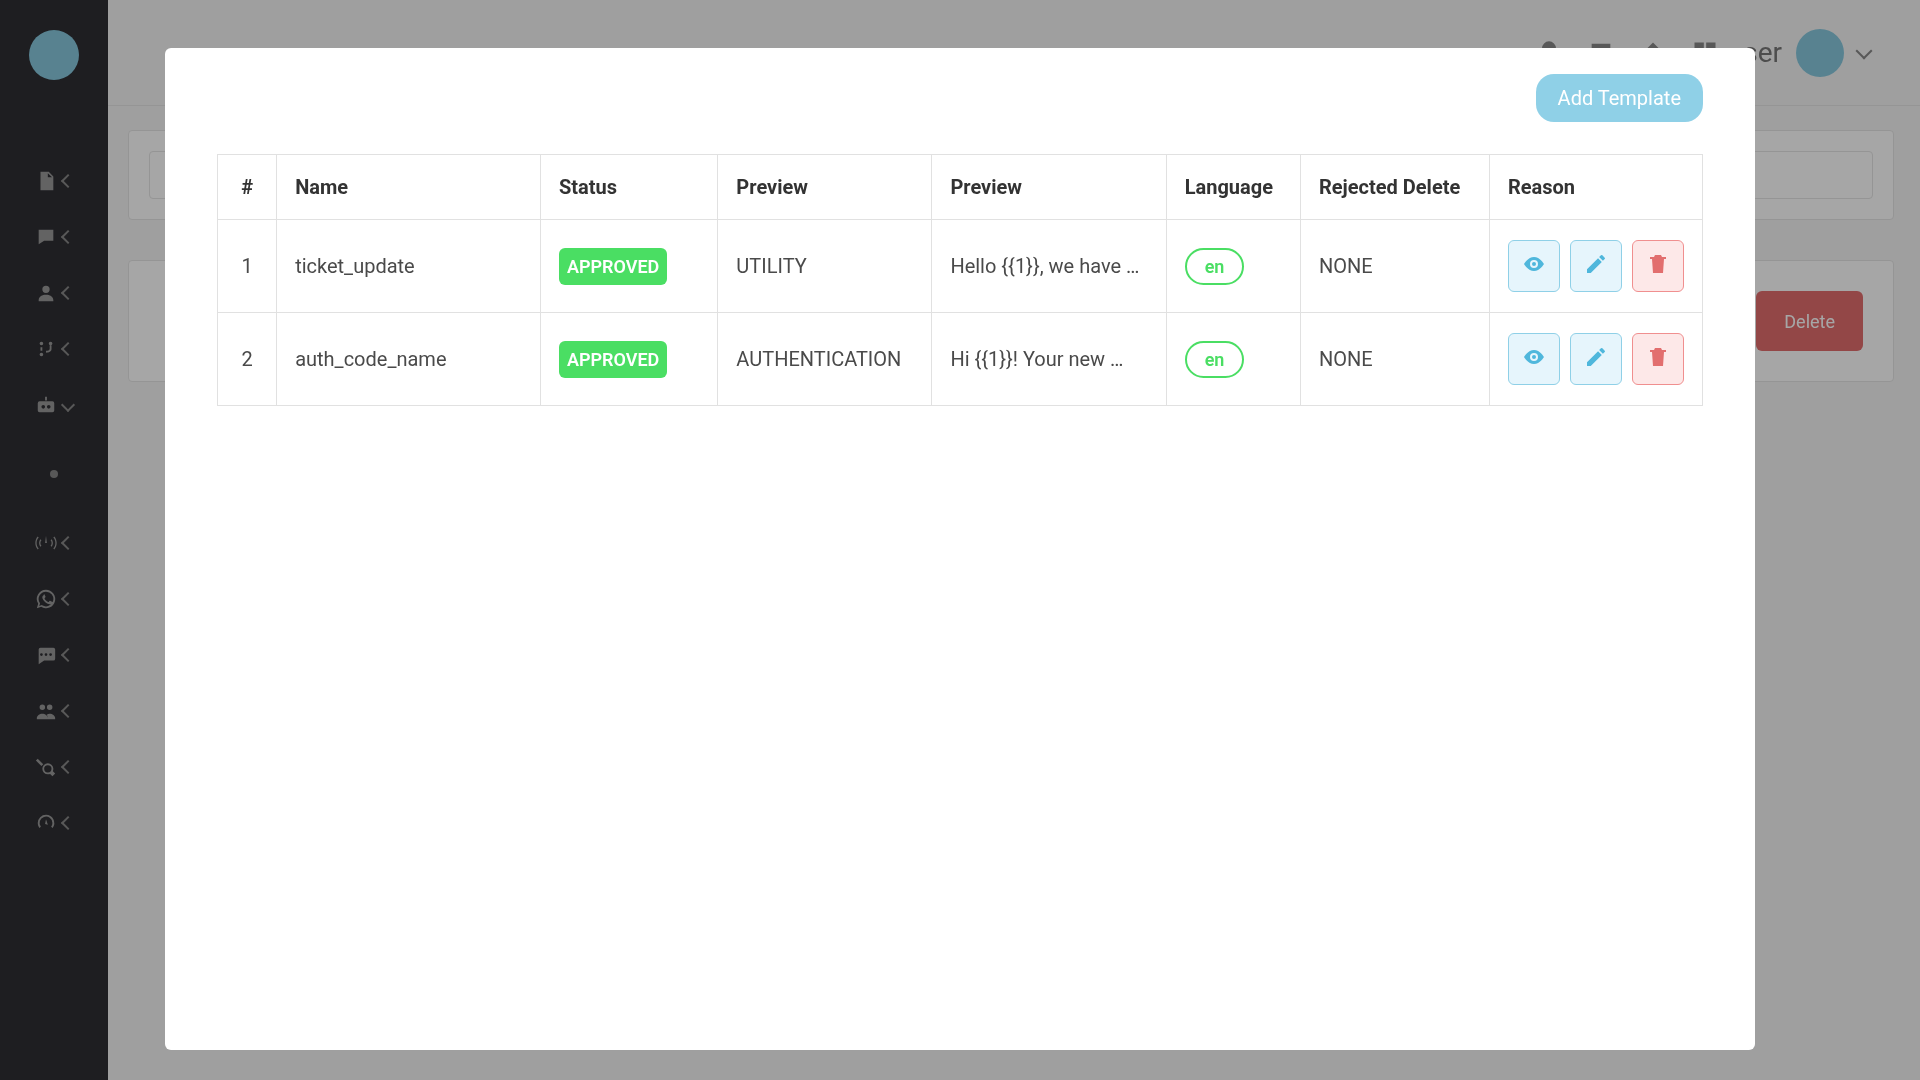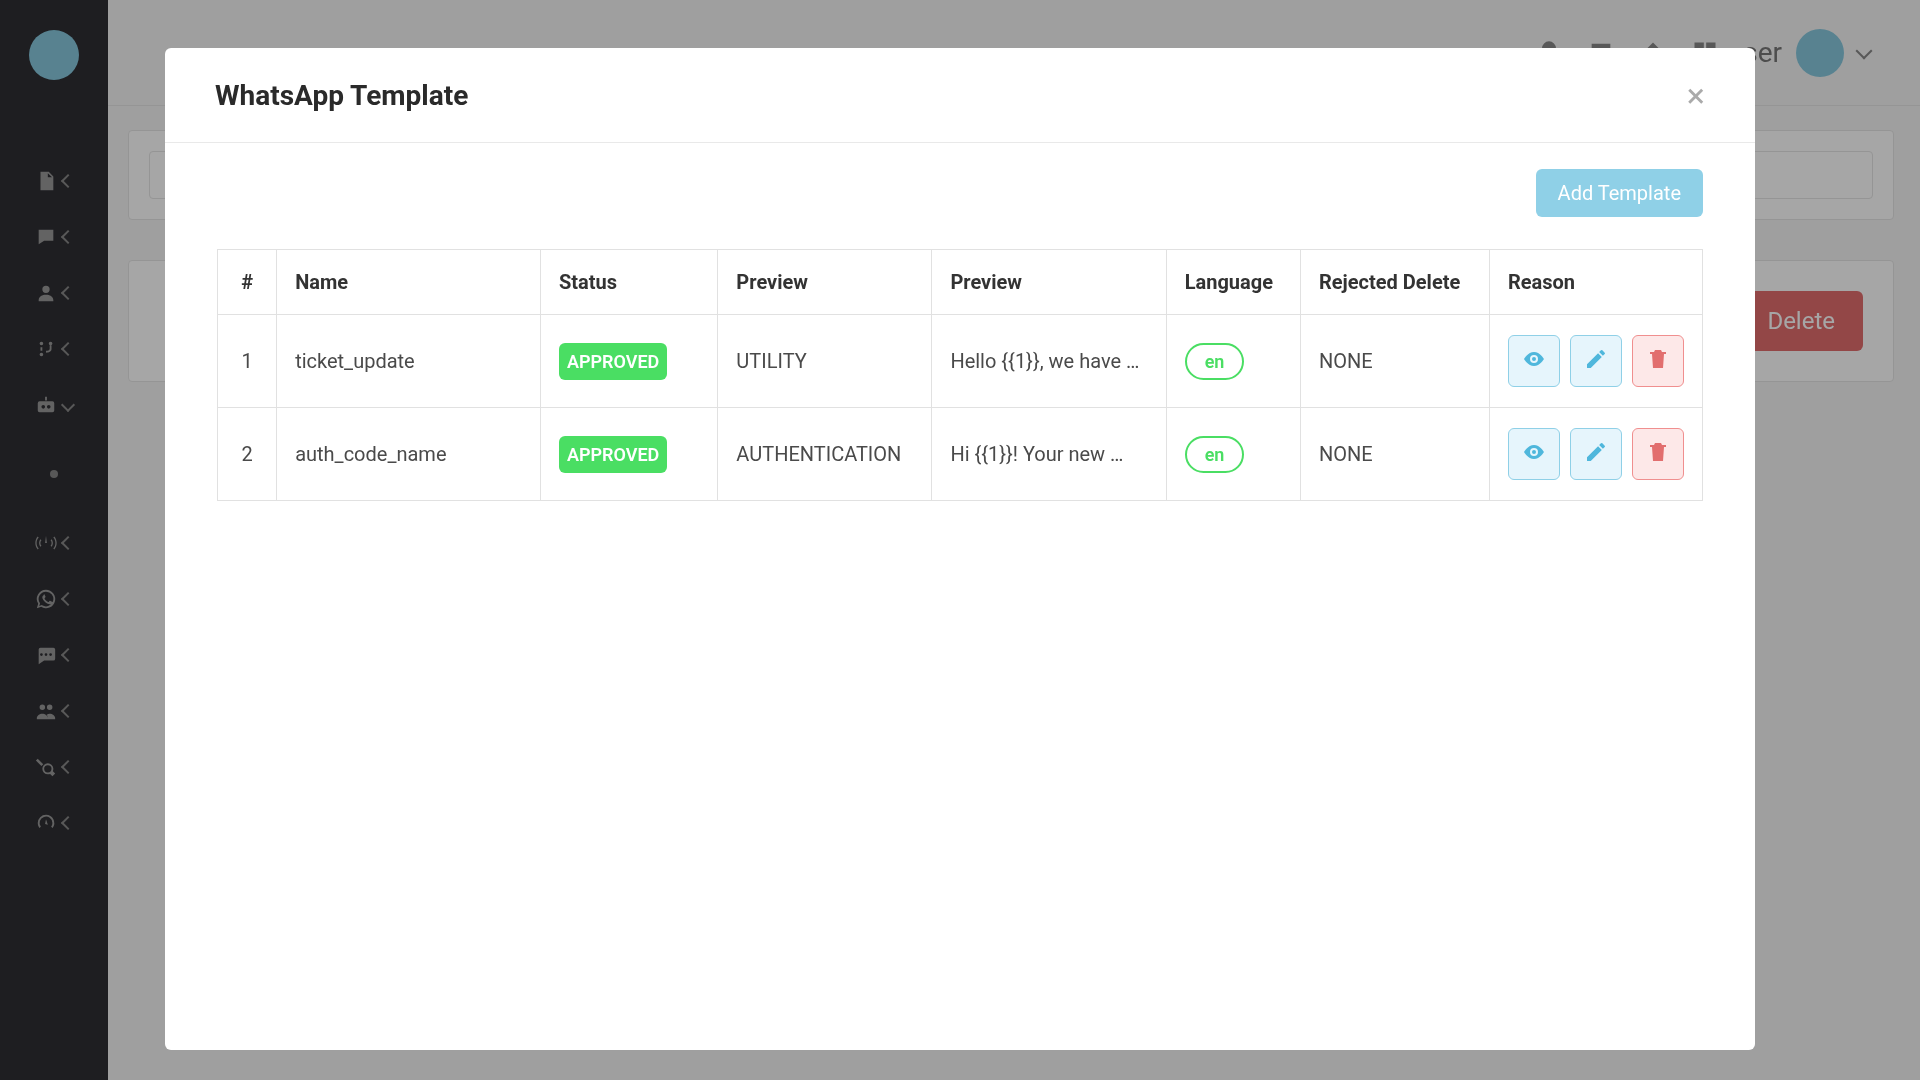--- a/index.html
+++ b/index.html
@@ -17,33 +17,33 @@
 .dot{width:8px;height:8px;border-radius:50%;background:#888;margin:20px auto}
 
 .topbar{position:absolute;left:108px;right:0;top:0;height:106px;border-bottom:1px solid #e5e5e5;display:flex;align-items:center;justify-content:flex-end;padding:0 50px;gap:24px}
 .user{display:flex;align-items:center;gap:14px;font-size:28px;color:#777}
 .avatar{width:48px;height:48px;border-radius:50%;background:#87c8de}
 .chev-s{width:12px;height:12px;border-left:2px solid #888;border-bottom:2px solid #888;transform:rotate(-45deg);margin-top:-4px}
 
 .card{position:absolute;left:128px;top:130px;right:26px;background:#fff;border:1px solid #e5e5e5;border-radius:4px;padding:20px}
 .card .top-input{height:48px;border:1px solid #e5e5e5;border-radius:4px}
 .card2{position:absolute;left:128px;top:260px;right:26px;background:#fff;border:1px solid #e5e5e5;border-radius:4px;padding:30px;display:flex;gap:14px;justify-content:flex-start}
-.btn-ghost{height:60px;padding:11px 28px;border-radius:6px;display:flex;align-items:center;justify-content:center;font-size:24px}
+.btn-ghost{height:60px;padding:11px 28px;border-radius:6px;display:flex;align-items:center;justify-content:center;font-size:18px}
 .btn-del{background:#e26e6e;color:#fff;margin-left:auto}
 
 
 .overlay{position:absolute;inset:0;background:rgba(0,0,0,.35);display:flex;justify-content:center;align-items:flex-start;padding-top:48px}
 .modal{width:1590px;height:1002px;background:#fff;border-radius:6px;display:flex;flex-direction:column;overflow:hidden}
 .modal-head{display:flex;align-items:center;justify-content:space-between;padding:30px 50px;border-bottom:1px solid #e9e9e9}
 .modal-head h2{font-size:28px;font-weight:700;color:#2a2a2a}
 .close{font-size:34px;color:#aaa;background:none;border:none;cursor:pointer;line-height:1}
 
 .modal-body{flex:1;padding:26px 52px}
 .toolbar{display:flex;justify-content:flex-end;margin-bottom:32px}
-.btn-add{background:#8fd0e7;color:#fff;border:none;padding:12px 22px;font-size:20px;border-radius:6px;cursor:pointer}
+.btn-add{background:#8fd0e7;color:#fff;border:none;padding:12px 22px;font-size:20px;border-radius:18px;cursor:pointer}
 
 table{width:100%;border-collapse:collapse;font-size:20px;color:#4a4a4a}
 th,td{border:1px solid #e1e1e1;padding:20px 18px;text-align:left;vertical-align:middle}
 th{font-weight:700;color:#333}
 .col-idx{width:60px;text-align:center}
 .col-name{width:270px}
 .col-status{width:180px}
 .col-cat{width:215px}
 .col-prev{width:235px}
 .col-lang{width:135px}
@@ -162,26 +162,20 @@
   <div class="card">
       <div class="top-input"></div>
     </div>
   <div class="card2">
     <div class="btn-ghost btn-del">Delete</div>
   </div>
 </div>
 
 <div class="overlay">
   <div class="modal">
-    <div class="modal-head">
-      <h2>WhatsApp Template</h2>
-      <button class="close">
-        <span>×</span>
-      </button>
-    </div>
     <div class="modal-body">
       <div class="toolbar">
         <button class="btn-add">Add Template</button>
       </div>
       <table>
         <thead>
           <tr>
             <th class="col-idx">#</th>
             <th class="col-name">Name</th>
             <th class="col-status">Status</th>

